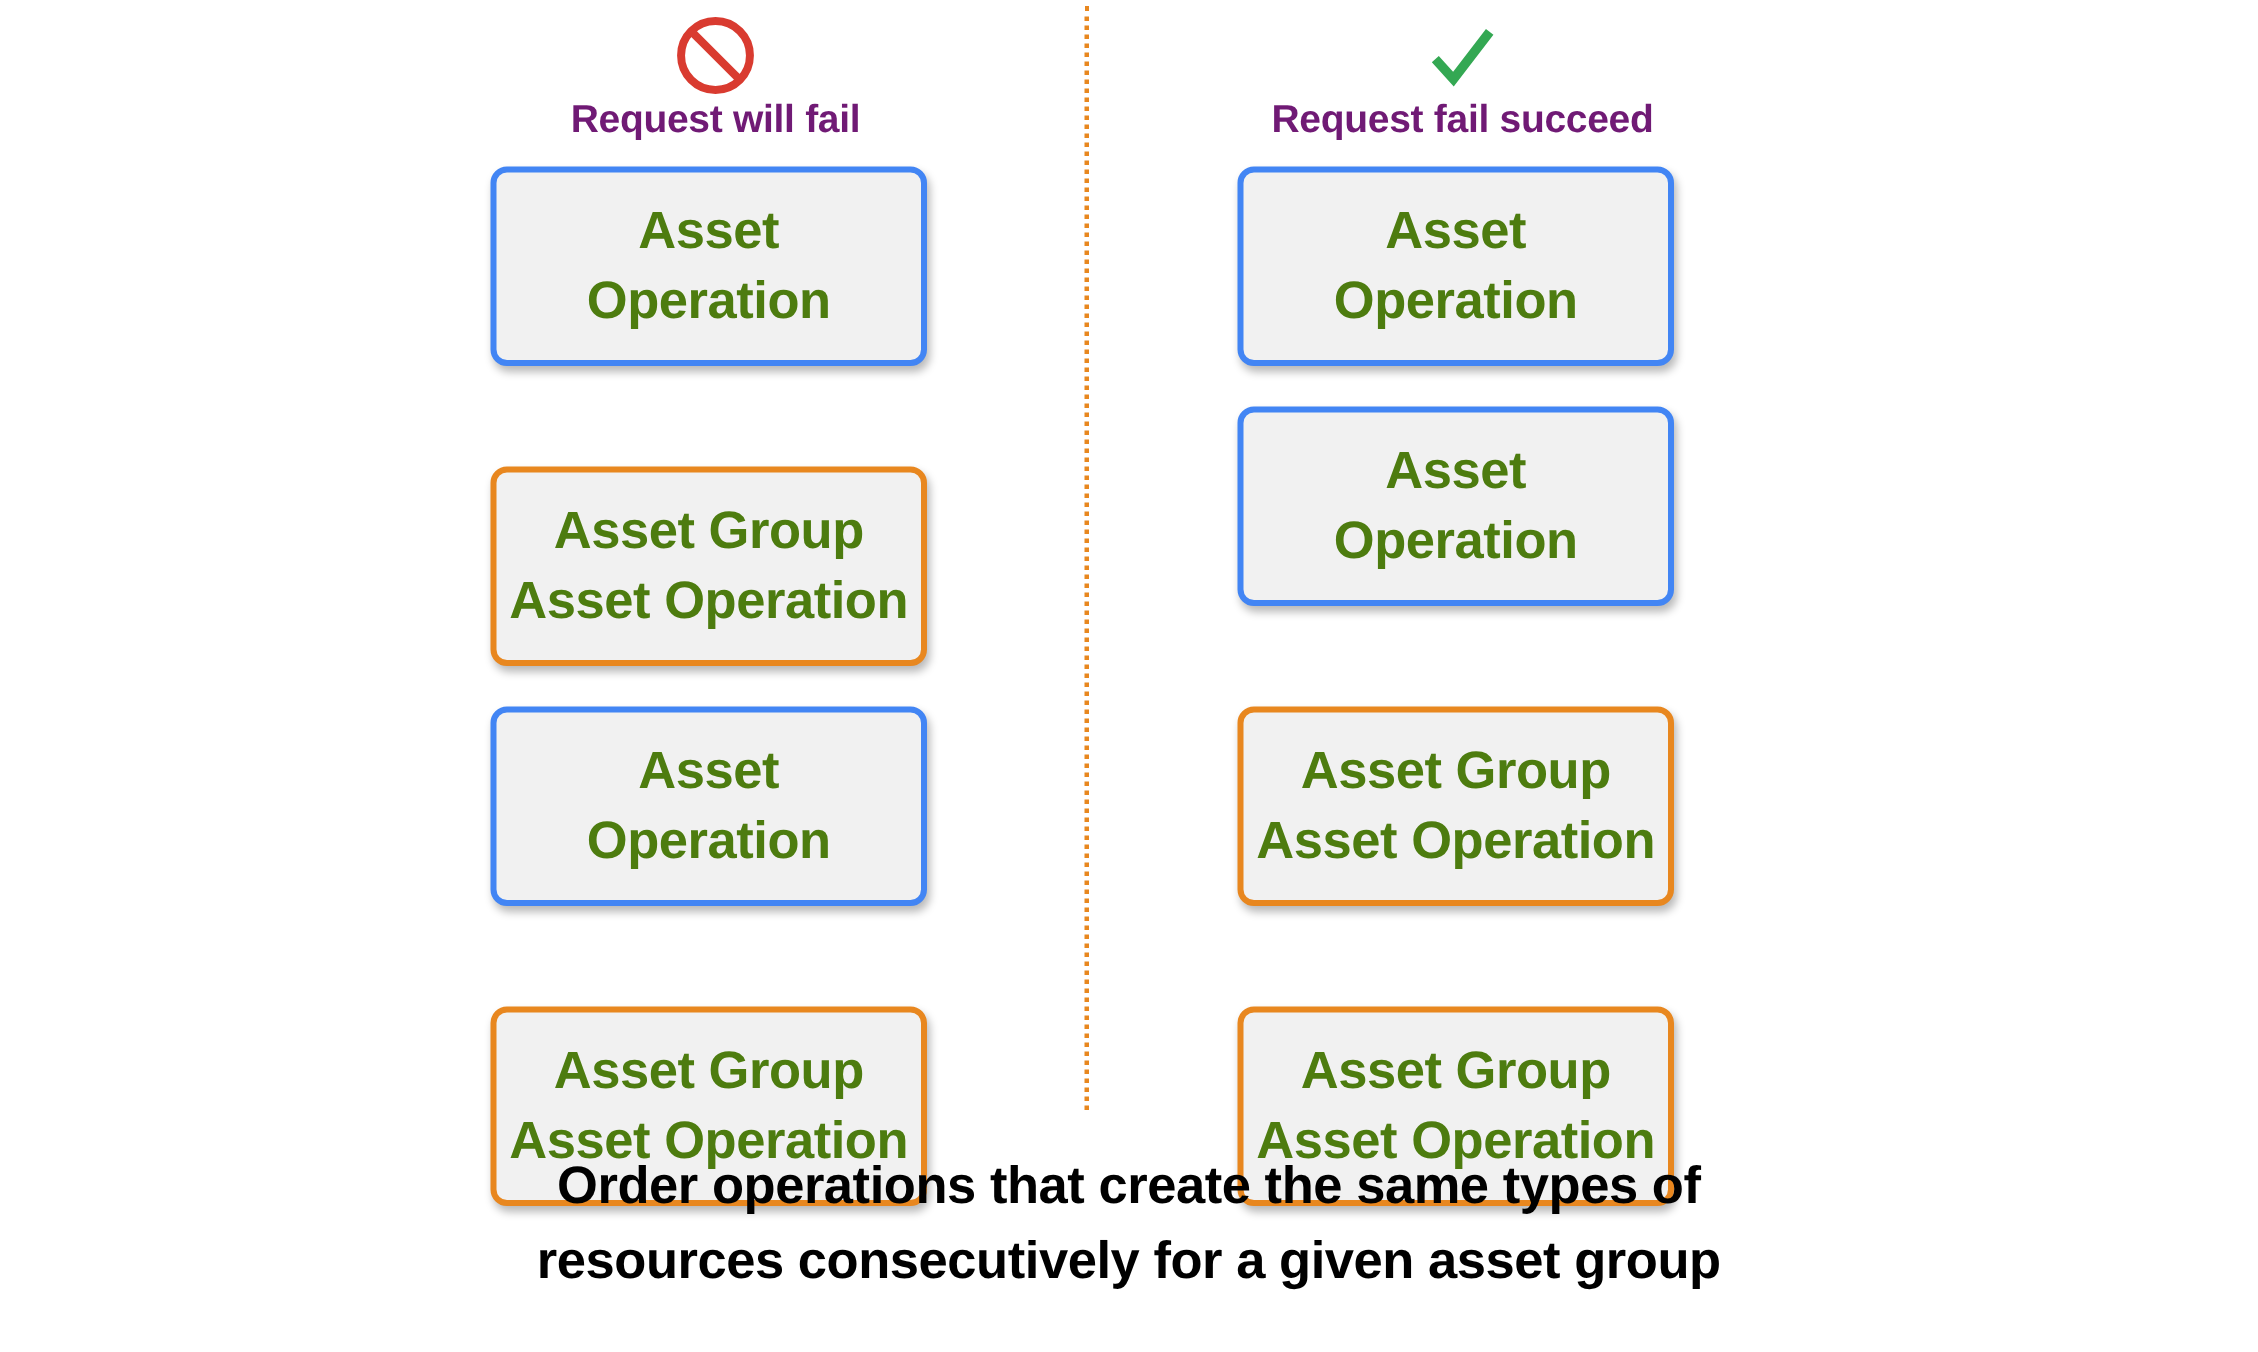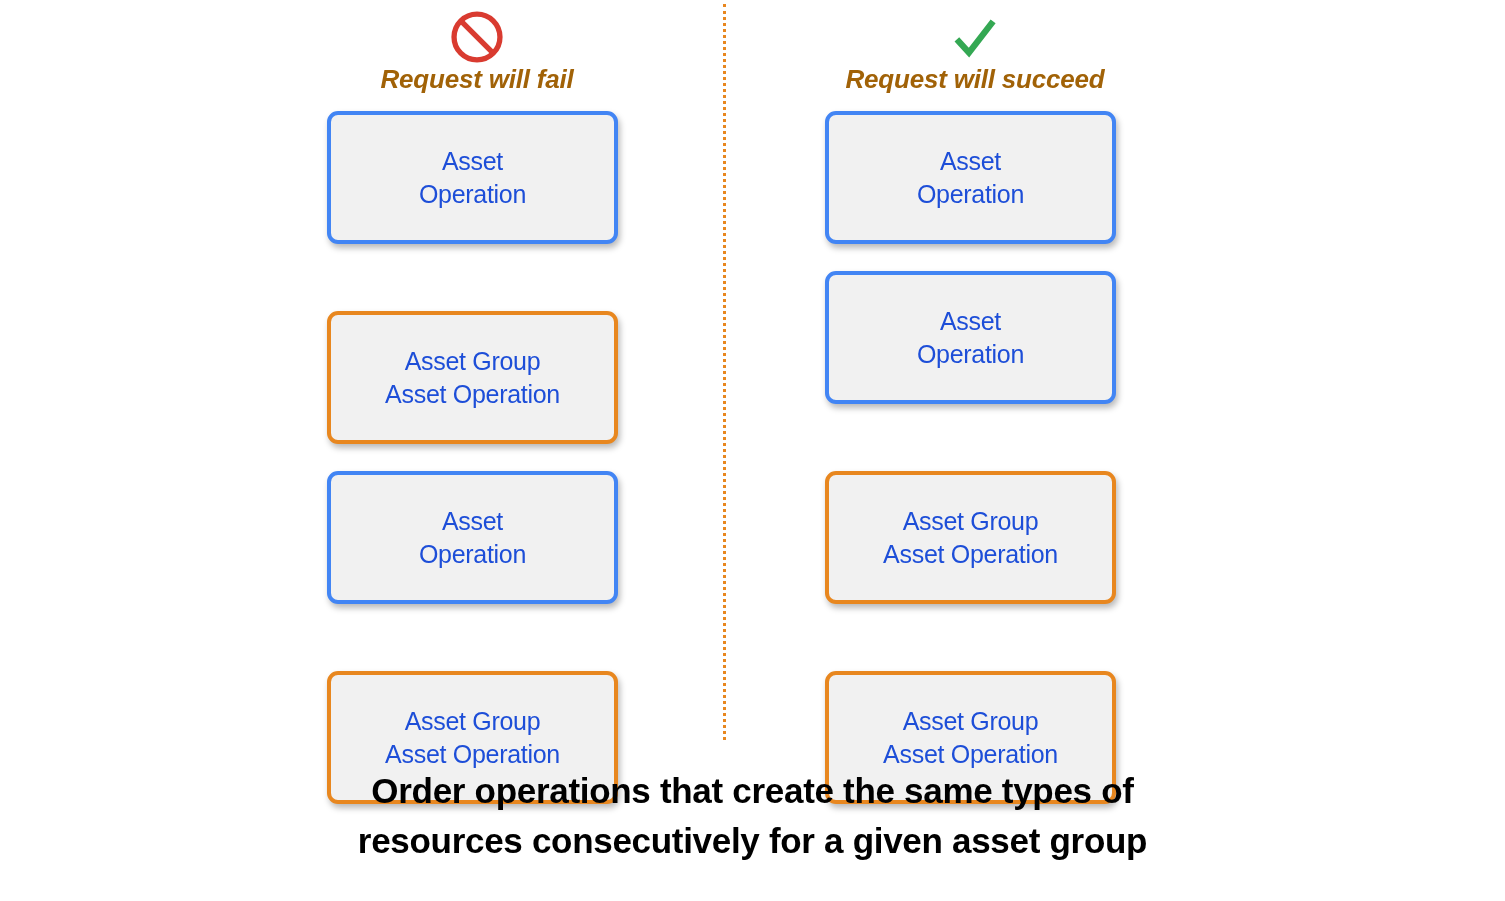--- a/index.html
+++ b/index.html
@@ -51,26 +51,25 @@
     justify-content: flex-start;
   }
   .status-icon {
     width: 58px;
     height: 58px;
     display: block;
   }
   .col-title {
     font-size: 26px;
     font-weight: bold;
-    color: #a16207;
+    color: #701a75;
     letter-spacing: -0.2px;
     margin-top: -2px;
     white-space: nowrap;
     text-align: center;
-    font-style: italic;
   }
 
   
   .box-stack {
     display: flex;
     flex-direction: column;
     gap: 27px;
     margin-top: 7px;
   }
   .op-box {
@@ -83,24 +82,24 @@
     border: 4px solid #4285f4;
     box-shadow: 2px 4px 6px rgba(0,0,0,0.28);
     display: flex;
     align-items: center;
     justify-content: center;
   }
   .op-box.blue   { border-color: #4285f4; }
   .op-box.orange { border-color: #e8871f; margin-top: 40px; }
 
   .op-label {
-    font-size: 25px;
-    font-weight: normal;
+    font-size: 35px;
+    font-weight: bold;
     line-height: 1.32;
-    color: #1d4ed8;
+    color: #4d7c0f;
     text-align: center;
     letter-spacing: -0.3px;
     white-space: pre-line;
     padding: 0 6px;
   }
 
   
   .caption {
     position: absolute;
     left: 0;
@@ -148,21 +147,21 @@
 Asset Operation</div>
       </div>
     </div>
   </div>
 
   <div class="column right">
     <div class="col-header">
       <svg class="status-icon" viewBox="0 0 48 48">
         <polyline points="9,26 19,37 39,11" fill="none" stroke="#34a853" stroke-width="5.2" stroke-linecap="butt" stroke-linejoin="miter"></polyline>
       </svg>
-      <div class="col-title">Request will succeed</div>
+      <div class="col-title">Request fail succeed</div>
     </div>
     <div class="box-stack">
       <div class="op-box blue">
         <div class="op-label">Asset
 Operation</div>
       </div>
       <div class="op-box blue">
         <div class="op-label">Asset
 Operation</div>
       </div>

